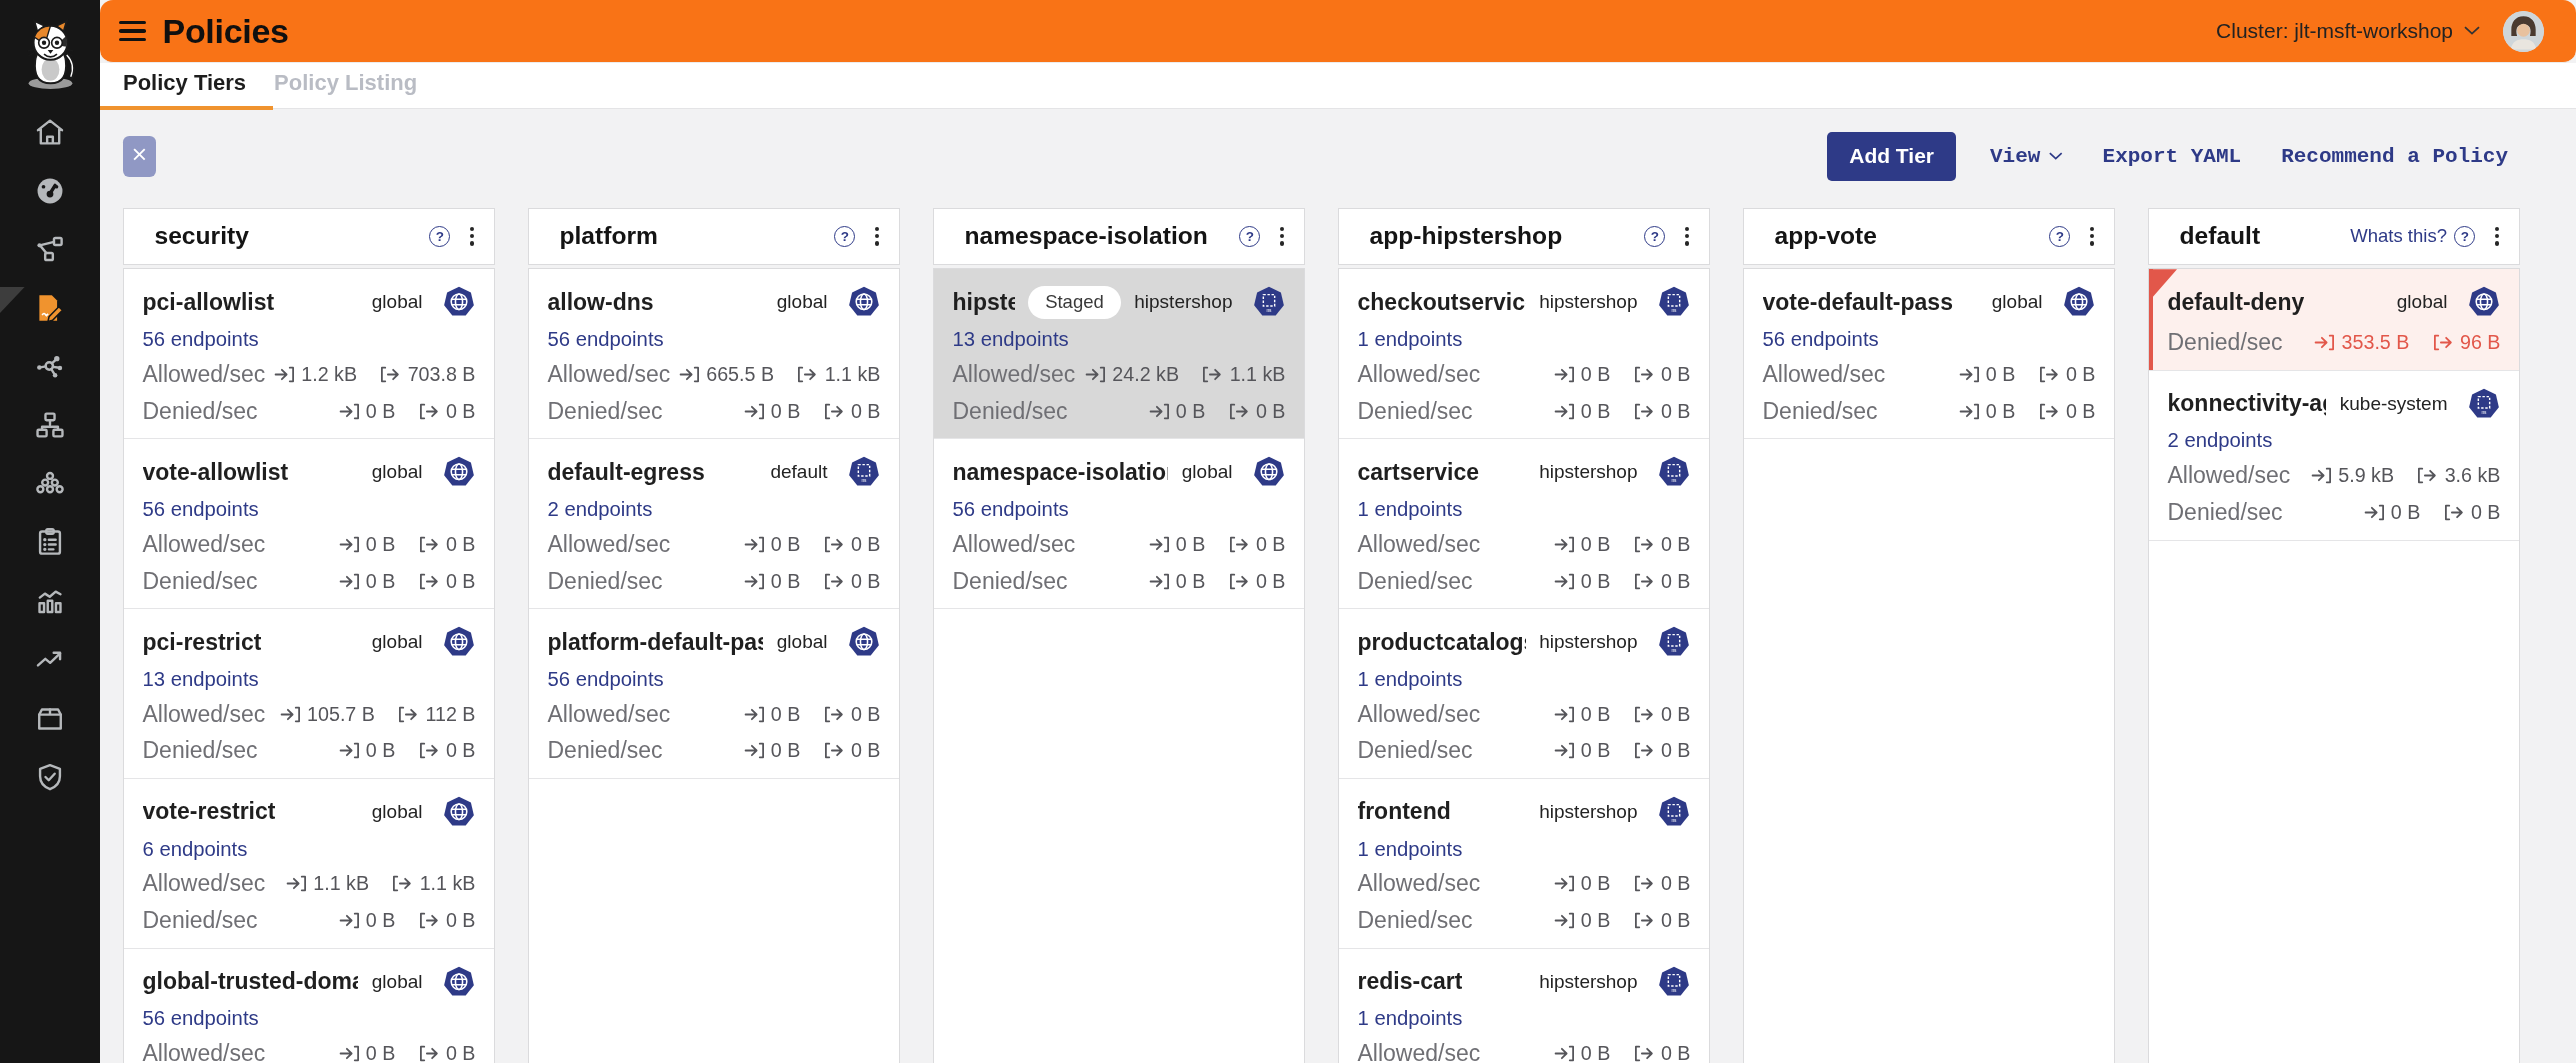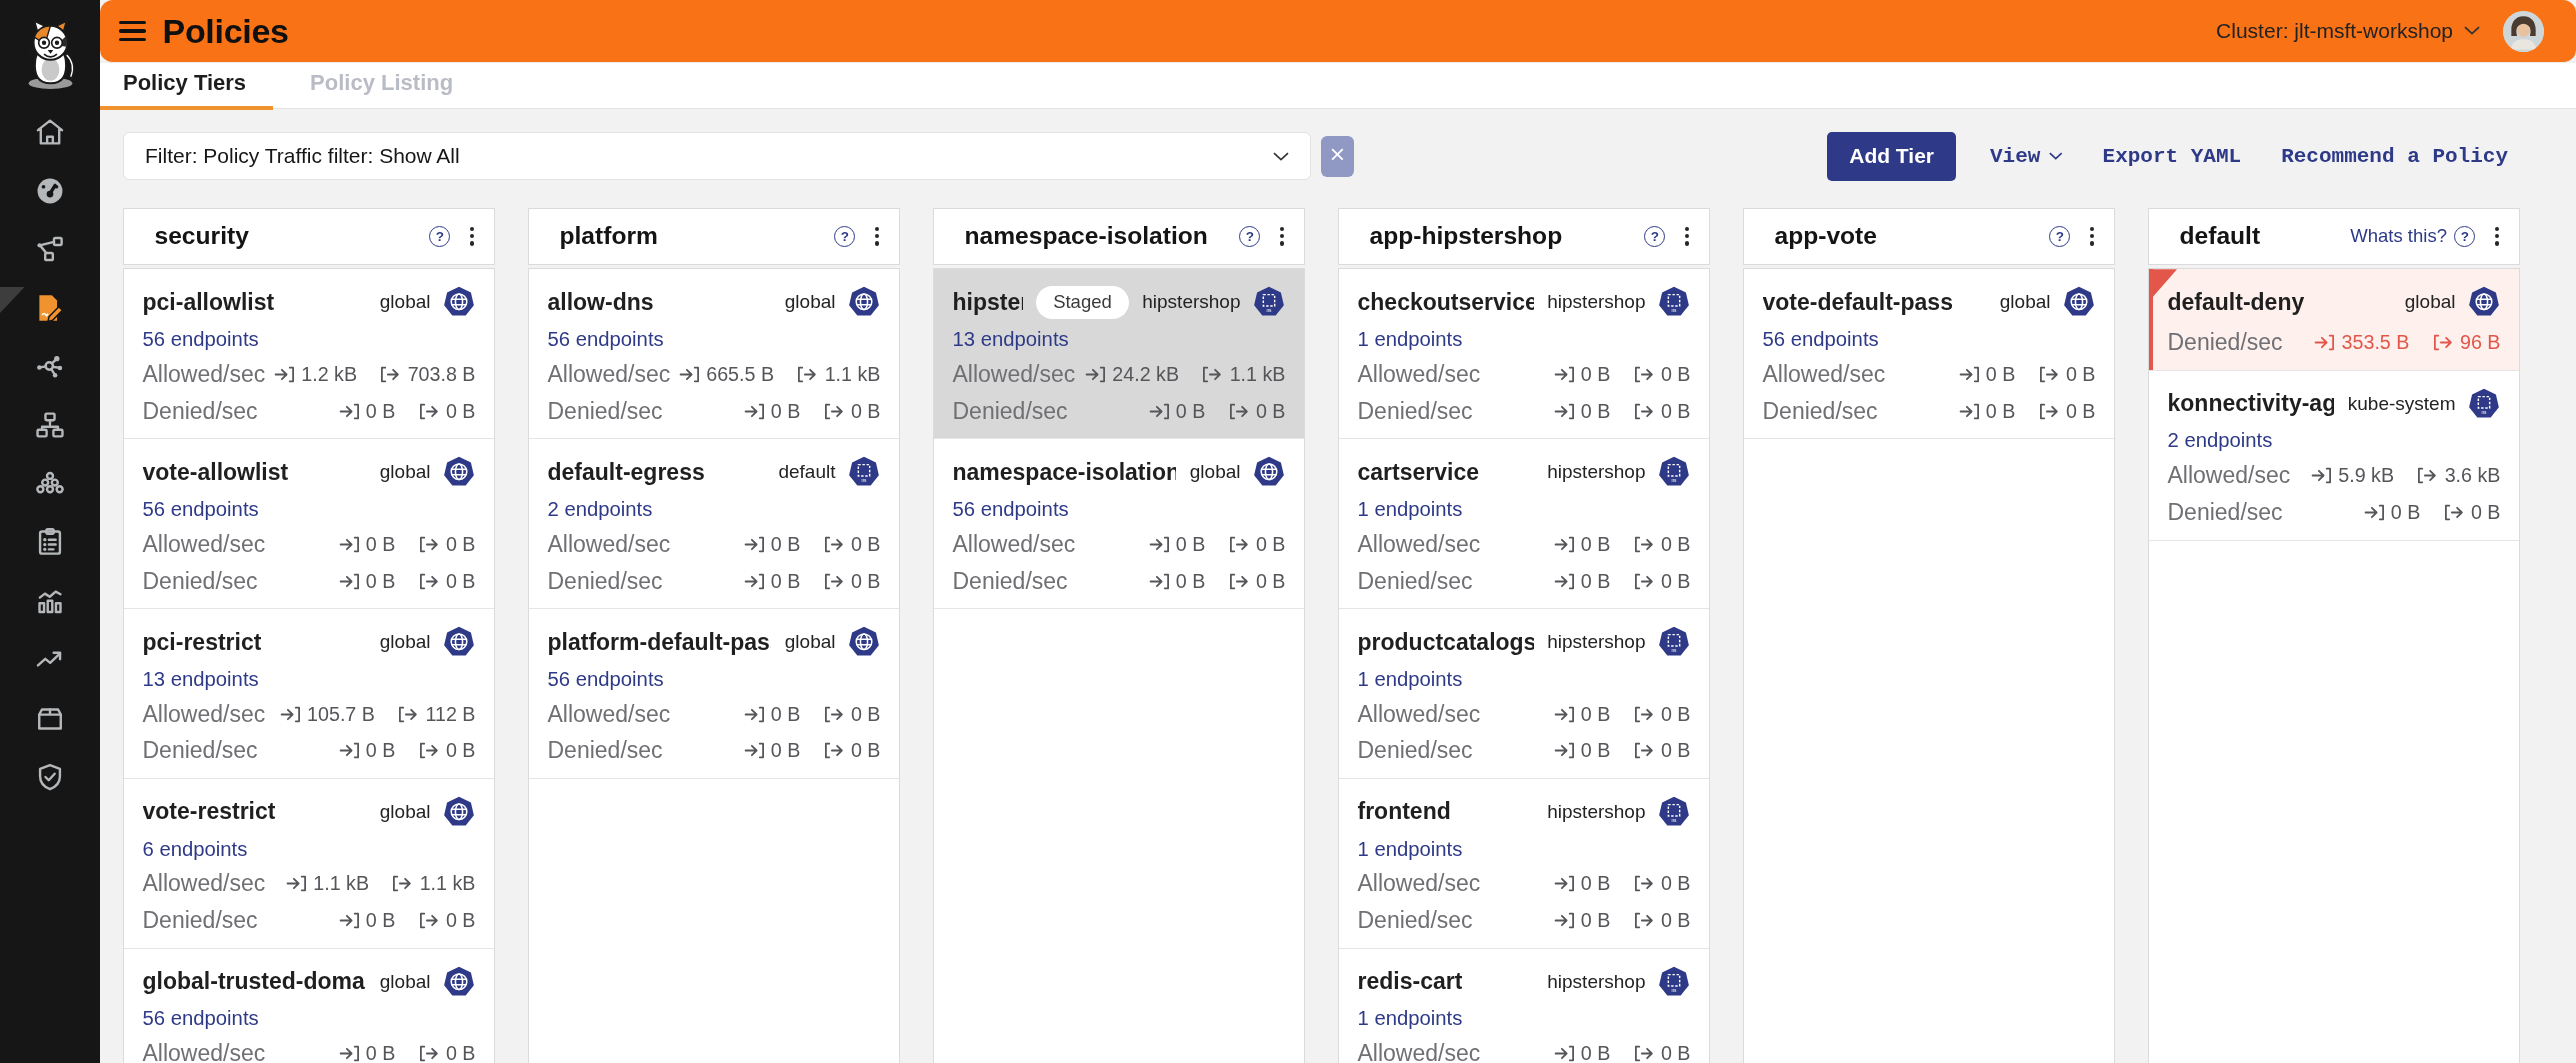--- a/index.html
+++ b/index.html
@@ -26,21 +26,21 @@
   .hamburger span{width:27px;height:3.7px;background:#111;border-radius:1.8px;}
   .page-title{font-size:34px;font-weight:800;letter-spacing:-0.3px;color:#101010;margin:0;}
   .top-right{margin-left:auto;display:flex;align-items:center;gap:17px;}
   .cluster{display:flex;align-items:center;gap:11px;background:none;border:none;
            font-size:21px;color:#222;font-family:inherit;cursor:pointer;}
   .chev svg{width:16px;height:9.2px;display:block;}
   .avatar{width:41px;height:41px;border-radius:50%;overflow:hidden;background:#d8d8d8;flex:none;}
   .avatar svg{width:100%;height:100%;display:block;}
 
   
-  .tabsrow{height:46px;background:#fff;display:flex;align-items:flex-end;gap:64px;
+  .tabsrow{height:46px;background:#fff;display:flex;align-items:flex-end;gap:28px;
            padding-left:23px;border-bottom:1.8px solid #e4e4e6;flex:none;}
   .tab{font-size:22px;font-weight:700;color:#b9bcc4;padding-bottom:12.3px;position:relative;cursor:pointer;}
   .tab.active{color:#1d1d1d;}
   .tab.active::after{content:"";position:absolute;left:-23px;right:-27px;bottom:-1.8px;height:4.3px;
                      background:var(--orange);}
 
   
   .content{flex:1;display:flex;flex-direction:column;padding:23px 0 0 23px;min-width:0;}
   .filter-row{display:flex;align-items:center;gap:9.9px;padding-right:62px;flex:none;}
   .filter-select{width:1188px;height:48px;background:#fff;border:1.2px solid #e2e2e4;border-radius:6.2px;
@@ -71,21 +71,21 @@
   .kebab i{width:4.3px;height:4.3px;border-radius:50%;background:#262626;}
   .tier-body{background:#fff;border:1.2px solid #dbdbdd;margin-top:3.7px;flex:1;display:flex;
              flex-direction:column;overflow:hidden;}
 
   
   .card{padding:16px 18.5px 13.5px;border-bottom:1.8px solid #e5e5e7;position:relative;flex:none;}
   .card-top{display:flex;align-items:center;gap:13.5px;}
   .card-title{font-size:23px;font-weight:600;color:#1f1f1f;white-space:nowrap;overflow:hidden;
               min-width:0;flex-shrink:1;}
   .pill{background:#fff;border-radius:24.6px;padding:5.5px 17px;font-size:18.5px;color:#3a3a3a;flex:none;}
-  .scope{margin-left:auto;display:flex;align-items:center;gap:11px;flex:none;}
+  .scope{margin-left:auto;display:flex;align-items:center;gap:19px;flex:none;}
   .scope-label{font-size:19px;color:#232323;font-weight:500;}
   .scope-icon svg{width:34px;height:34px;display:block;}
   .endpoints{display:inline-block;margin-top:8.6px;font-size:20.3px;color:var(--indigo);
              font-weight:500;text-decoration:none;cursor:pointer;}
   .metric-row{display:flex;align-items:center;margin-top:9.9px;}
   .mlabel{font-size:23px;color:#6f6f74;}
   .mvals{margin-left:auto;display:flex;gap:23.4px;color:#55555a;align-items:center;}
   .mvals.red{color:var(--red);}
   .mgroup{display:flex;align-items:center;gap:6.2px;}
   .mval{font-size:19.7px;font-weight:500;}
@@ -248,28 +248,20 @@
       </div>
     </header>
 
     <div class="tabsrow">
       <div class="tab active">Policy Tiers</div>
       <div class="tab">Policy Listing</div>
     </div>
 
     <div class="content">
       <div class="filter-row">
-        <div class="filter-select">
-          <span>Filter: Policy Traffic filter: Show All</span>
-          <span class="chev">
-            <svg viewBox="0 0 16 9" fill="none" stroke="currentColor" stroke-width="1.6">
-                <path d="M1 1l7 6.5L15 1"></path>
-              </svg>
-          </span>
-        </div>
         <button class="clear-btn">
           <span>
             <svg viewBox="0 0 14 14" stroke="#fff" stroke-width="1.8" fill="none">
                 <path d="M2 2l10 10M12 2 2 12"></path>
               </svg>
           </span>
         </button>
         <div class="toolbar">
           <button class="btn-primary">Add Tier</button>
           <button class="btn-link">

